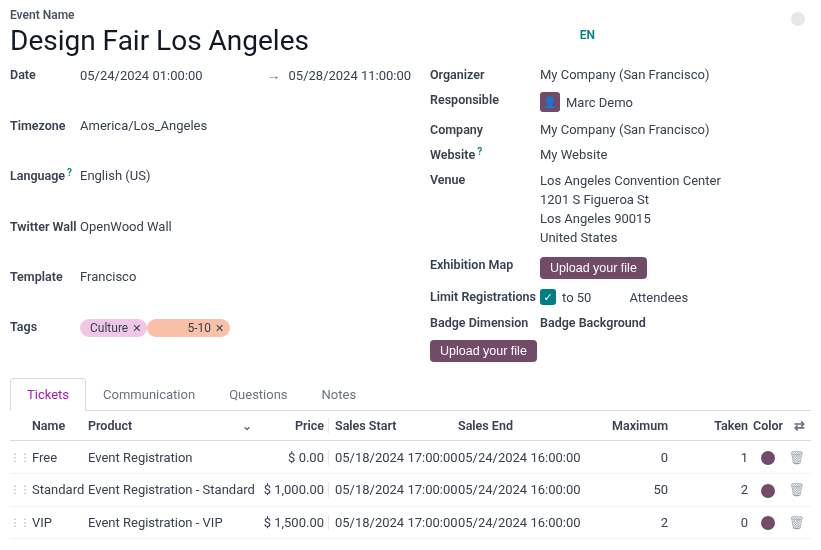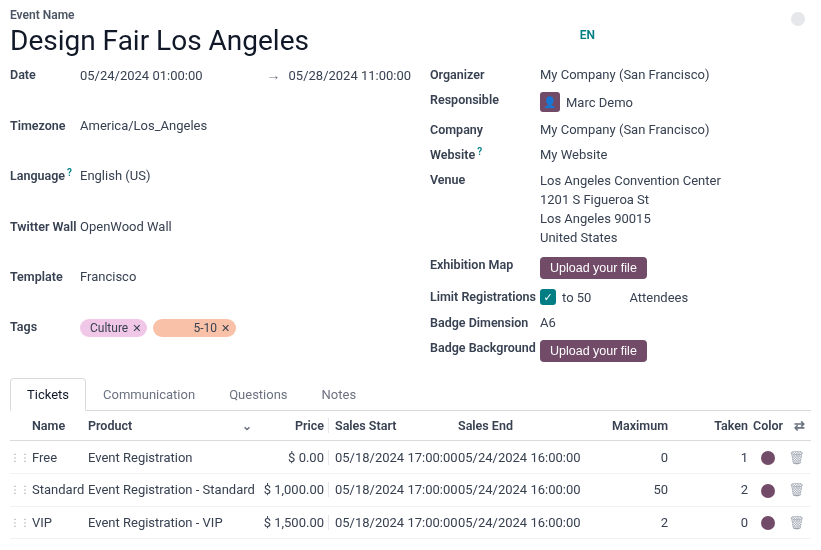--- a/index.html
+++ b/index.html
@@ -11,35 +11,35 @@
 .state-dot { position: absolute; right: 6px; top: 4px; width: 14px; height: 14px; border-radius: 50%; background: #e5e7eb; }
 .columns { display: flex; }
 .col { display: grid; grid-template-columns: 70px 1fr; column-gap: 0; row-gap: 10px; align-items: start; }
 .col-left { width: 420px; grid-template-columns: 70px 1fr; }
 .col-right { flex: 1; grid-template-columns: 110px 1fr; }
 .label { font-size: 12.5px; color: #374151; font-weight: 600; white-space: nowrap; }
 .value { font-size: 13px; color: #374151; }
 .date-row { display: flex; align-items: center; gap: 8px; }
 .arrow { color: #6b7280; font-size: 14px; }
 .help { color: #017e84; font-size: 10px; margin-left: 2px; position: relative; top: -4px; }
-.tags-row { display: flex; gap: 6px; align-items: center; }
+.tags-row { display: flex; align-items: center; }
 .tag { border-radius: 14px; padding: 2px 6px 2px 10px; font-size: 12px; display: inline-flex; align-items: center; gap: 4px; cursor: default; }
 .tag-culture { background: #f1c7e8; color: #374151; }
 .tag-range { background: #f8c1a8; color: #374151; padding-left: 40px; }
 .tag-x { font-size: 11px; cursor: pointer; color: #374151; }
 .avatar { width: 20px; height: 20px; border-radius: 3px; background: #714b67; display: inline-flex; align-items: center; justify-content: center; color: #fff; font-size: 11px; margin-right: 6px; }
 .responsible-row { display: flex; align-items: center; }
 .venue-block { line-height: 1.45; }
 .upload-btn { background: #714b67; color: #fff; border: none; border-radius: 4px; padding: 4px 10px; font-size: 12.5px; cursor: pointer; font-weight: 500; }
 .limit-row { display: flex; align-items: center; gap: 6px; }
 .checkbox { width: 16px; height: 16px; background: #017e84; border-radius: 3px; display: inline-flex; align-items: center; justify-content: center; color: #fff; font-size: 11px; cursor: pointer; }
 .attendees-lbl { margin-left: 32px; color: #374151; }
 .tabs { display: flex; border-bottom: 1px solid #d8dadd; margin-top: 16px; }
 .tab { padding: 8px 16px; font-size: 13px; color: #6b7280; cursor: pointer; border: 1px solid transparent; margin-bottom: -1px; border-radius: 4px 4px 0 0; }
-.tab.active { border: 1px solid #d8dadd; border-bottom-color: #fff; color: #0f172a; background: #fff; }
+.tab.active { border: 1px solid #d8dadd; border-bottom-color: #fff; color: #a21caf; background: #fff; }
 .table { width: 100%; margin-top: 0; }
 .thead { display: flex; border-bottom: 1px solid #d8dadd; padding: 7px 0; font-size: 12.5px; color: #374151; font-weight: 600; position: relative; }
 .trow { display: flex; border-bottom: 1px solid #f1f2f4; padding: 8px 0; font-size: 13px; align-items: center; position: relative; }
 .drag-handle { width: 18px; text-align: center; color: #9ca3af; font-size: 10px; cursor: grab; }
 .c-name { width: 60px; padding-left: 4px; }
 .c-product { width: 170px; position: relative; }
 .c-price { width: 70px; text-align: right; padding-right: 4px; }
 .c-sales-start { width: 130px; padding-left: 6px; border-left: 1px solid #e5e7eb; }
 .c-sales-end { width: 130px; }
 .c-max { width: 80px; text-align: right; }
@@ -126,21 +126,20 @@
     <div class="value"><button class="upload-btn">Upload your file</button></div>
 
     <div class="label">Limit Registrations</div>
     <div class="value limit-row">
       <span class="checkbox">✓</span>
       <span>to 50</span>
       <span class="attendees-lbl">Attendees</span>
     </div>
 
     <div class="label">Badge Dimension</div>
-    <div class="value">A6</div>
 
     <div class="label">Badge Background</div>
     <div class="value"><button class="upload-btn">Upload your file</button></div>
   </div>
 </div>
 
 <div class="tabs">
   <div class="tab active">Tickets</div>
   <div class="tab">Communication</div>
   <div class="tab">Questions</div>

